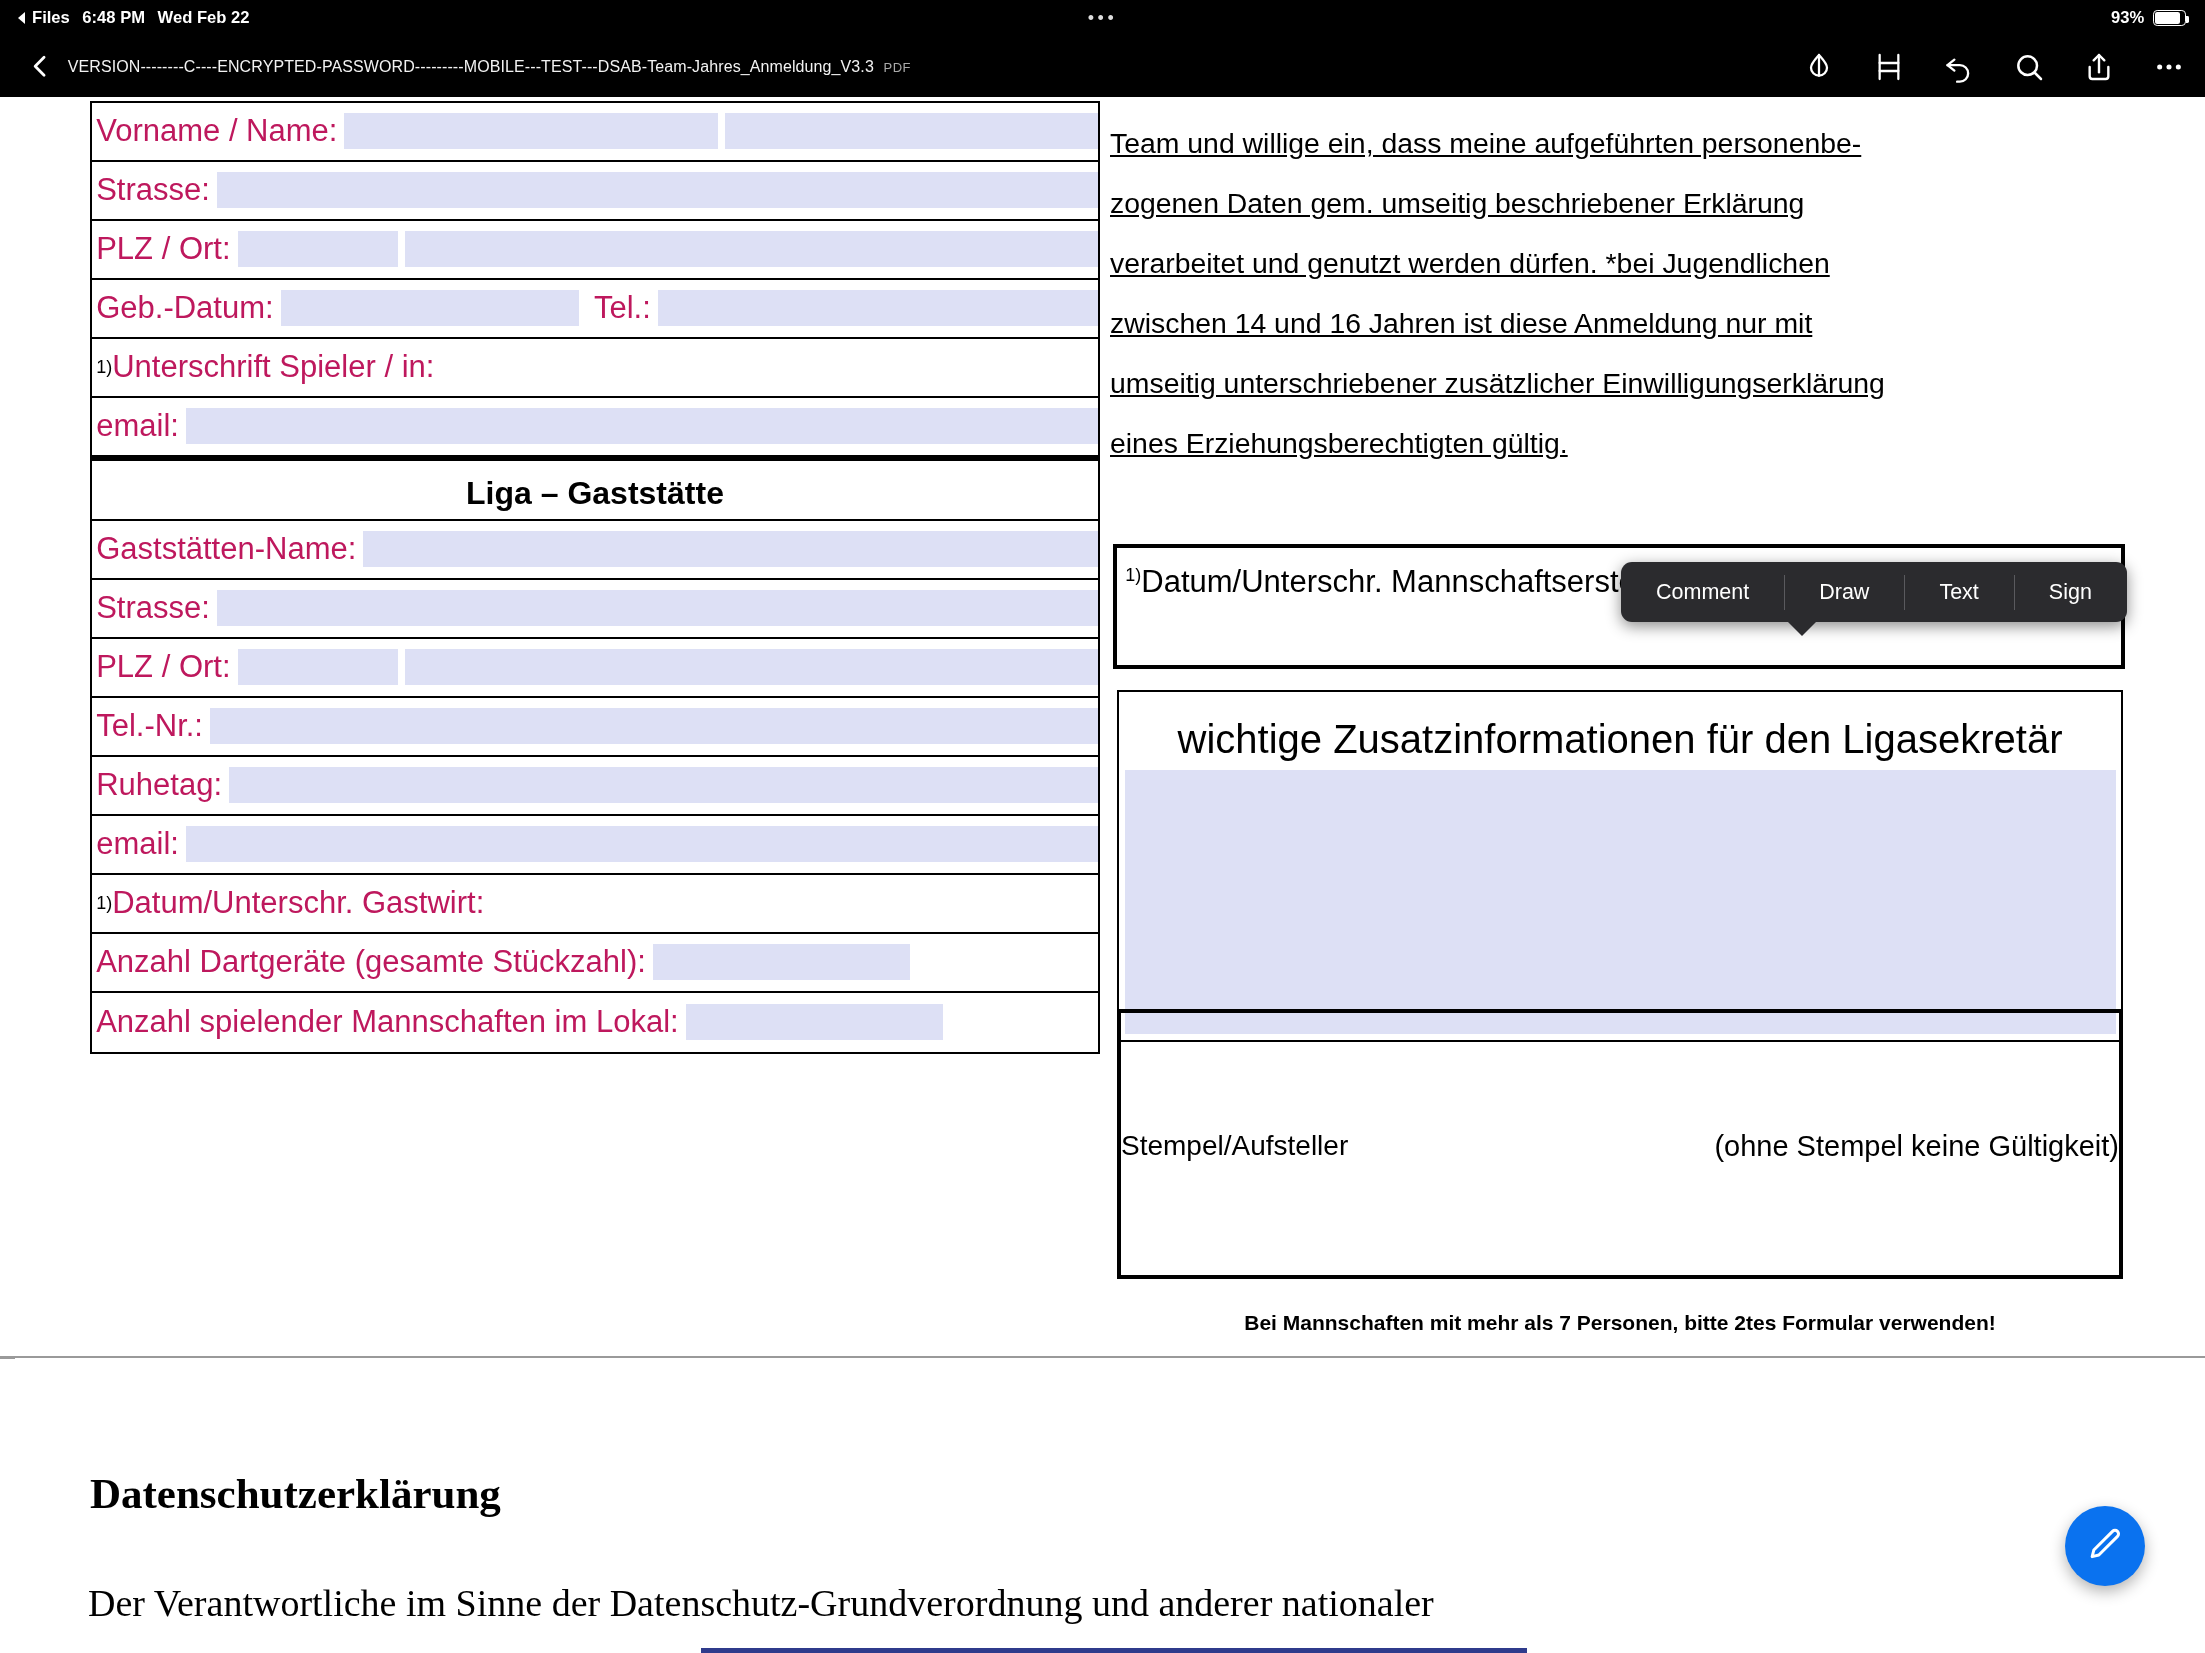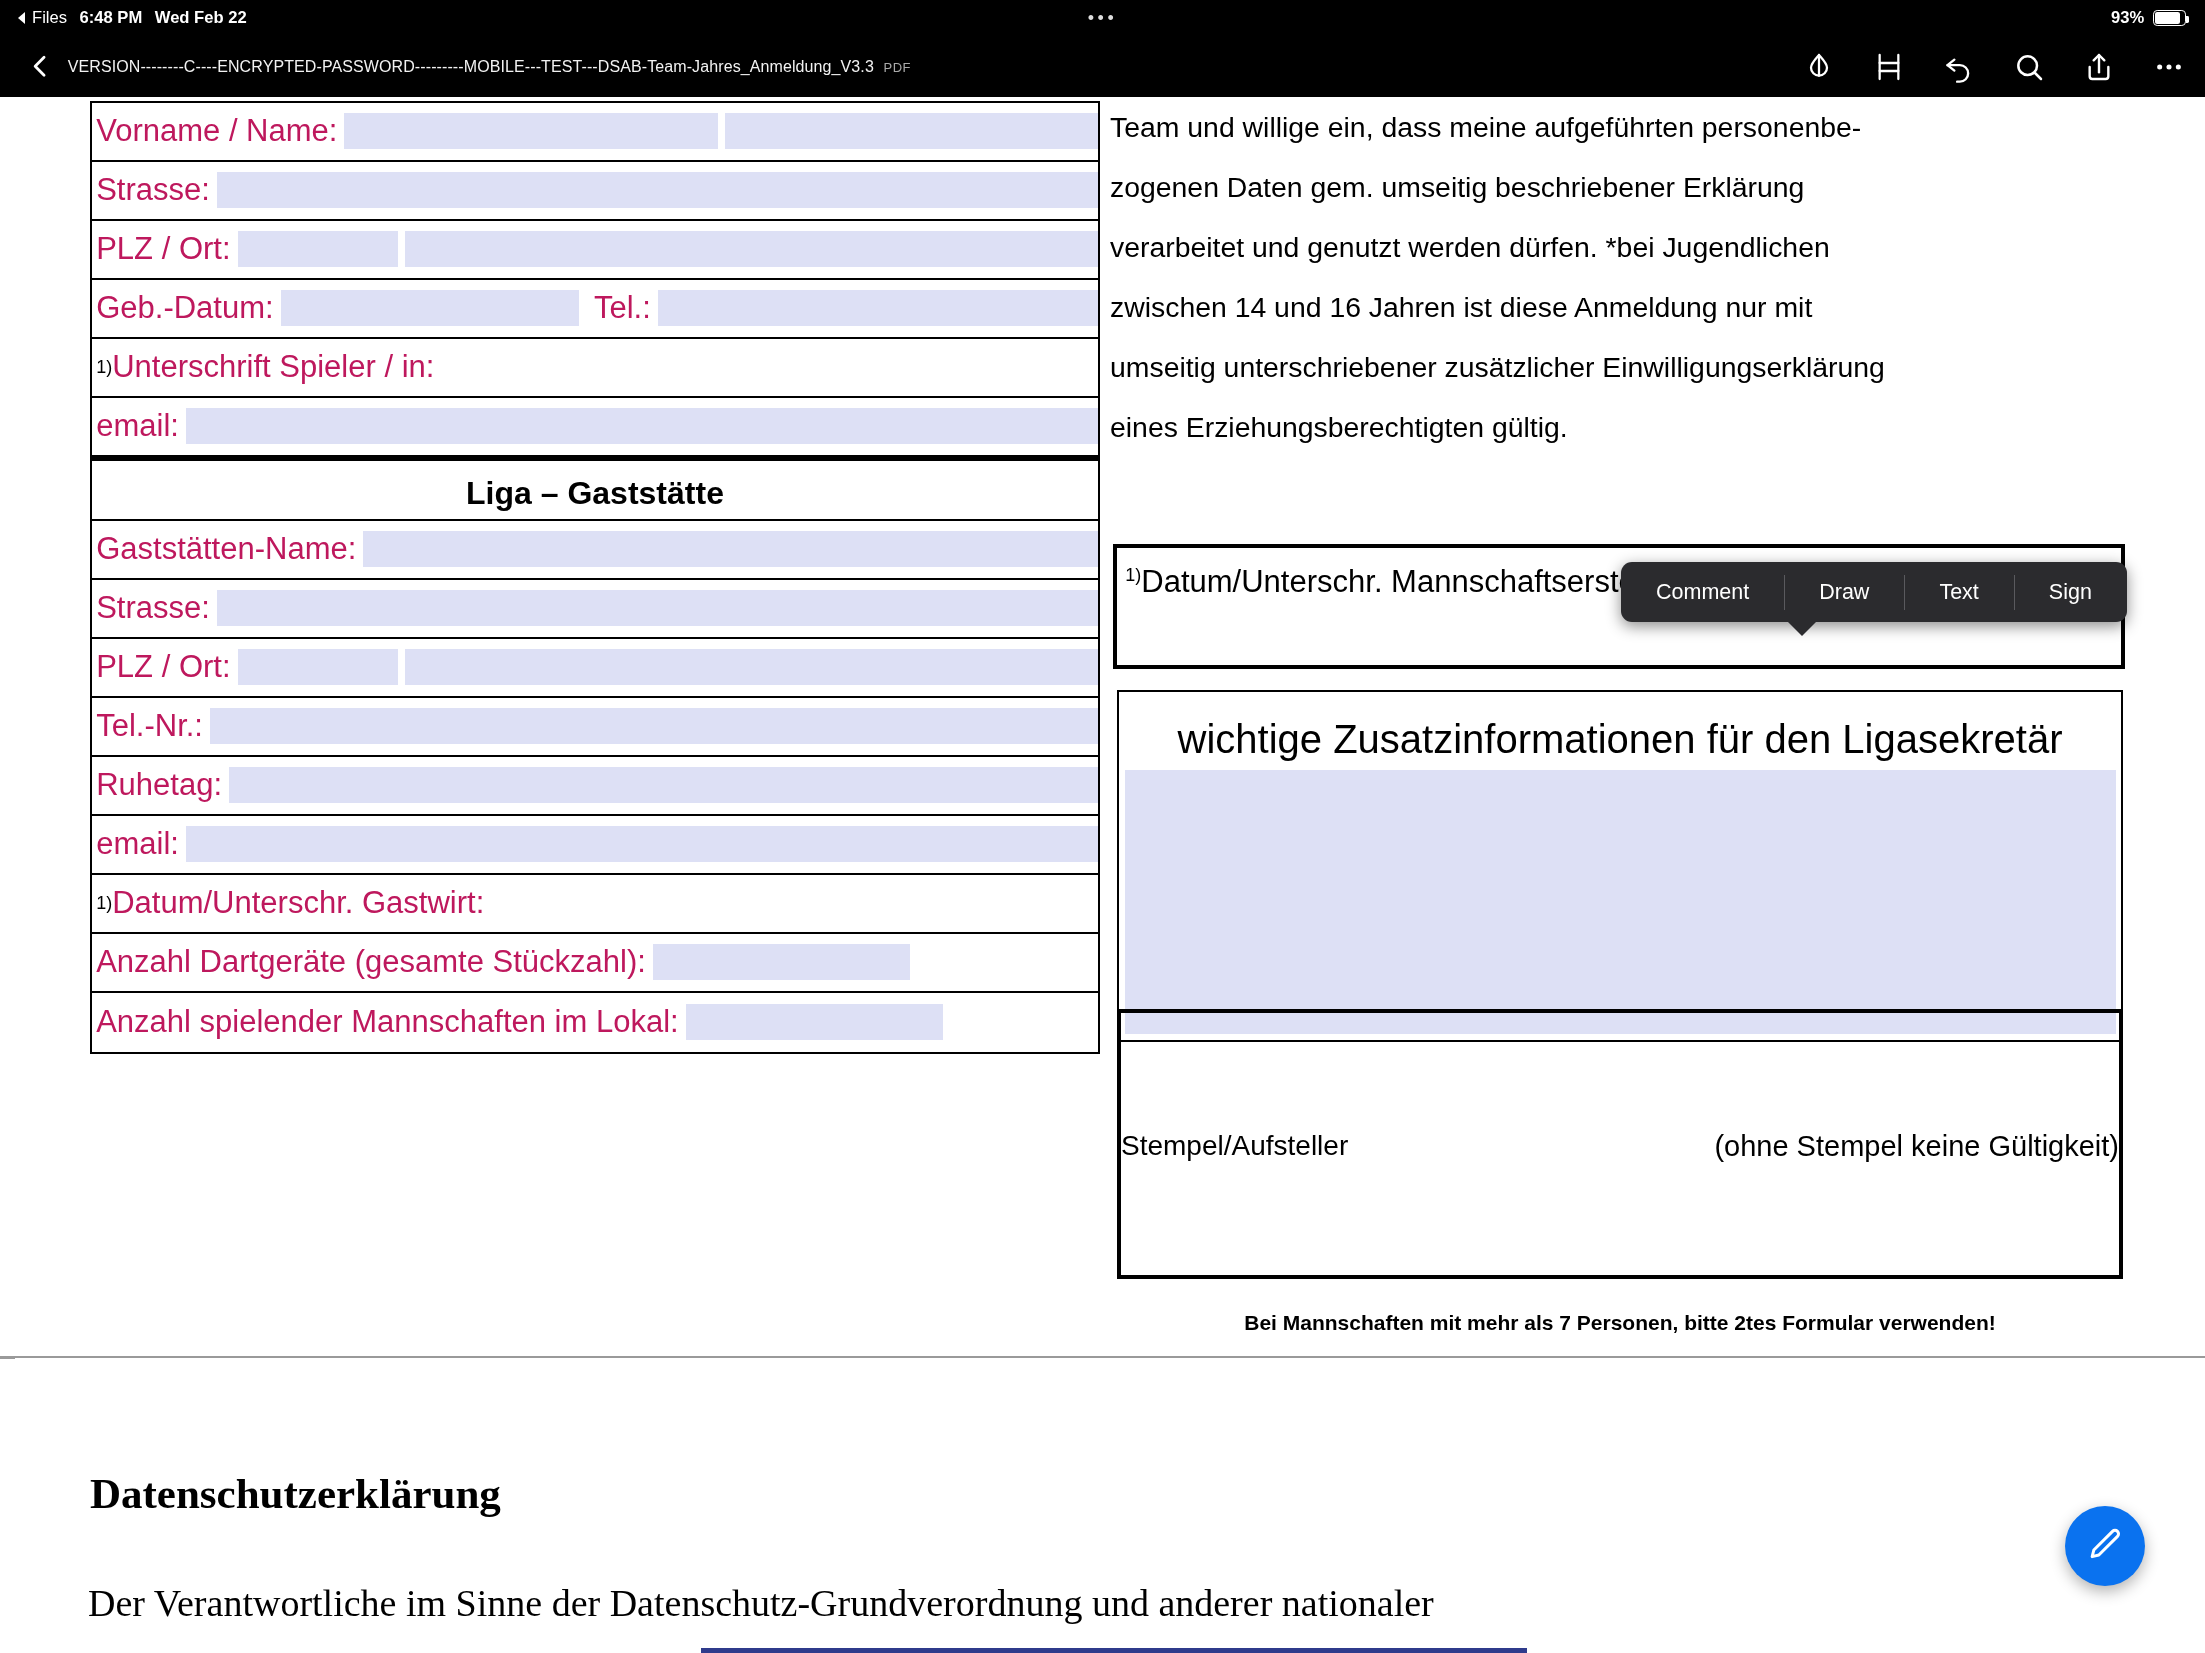--- a/index.html
+++ b/index.html
@@ -33,21 +33,21 @@
     margin-left: 18px;
     gap: 12.5px;
   }
   .sb-back-arrow {
     width: 0; height: 0;
     border-top: 6.2px solid transparent;
     border-bottom: 6.2px solid transparent;
     border-right: 7.6px solid #ffffff;
     margin-right: -5.5px;
   }
-  .sb-app { font-size: 16.6px; font-weight: 400; }
+  .sb-app { font-size: 16.6px; font-weight: 700; }
   .sb-time { font-size: 16.6px; font-weight: 700; }
   .sb-date { font-size: 16.6px; font-weight: 700; }
   .sb-center {
     position: absolute;
     left: 50%;
     transform: translateX(-50%);
     letter-spacing: 3.5px;
     font-size: 18px;
     color: #dddddd;
   }
@@ -186,22 +186,23 @@
     line-height: 64px;
     box-sizing: border-box;
   }
   
   .thickline { border-top: 4.9px solid #000000; }
 
   
   .right-col {
     position: absolute;
     left: 1110px;
-    top: 0;
+    top: 16px;
     width: 1026px;
+    text-decoration: underline;
   }
   .para {
     font-size: 28.4px;
     line-height: 60px;
     color: #000000;
     width: 915px;
   }
   .sig-box {
     position: absolute;
     left: 1113px;

